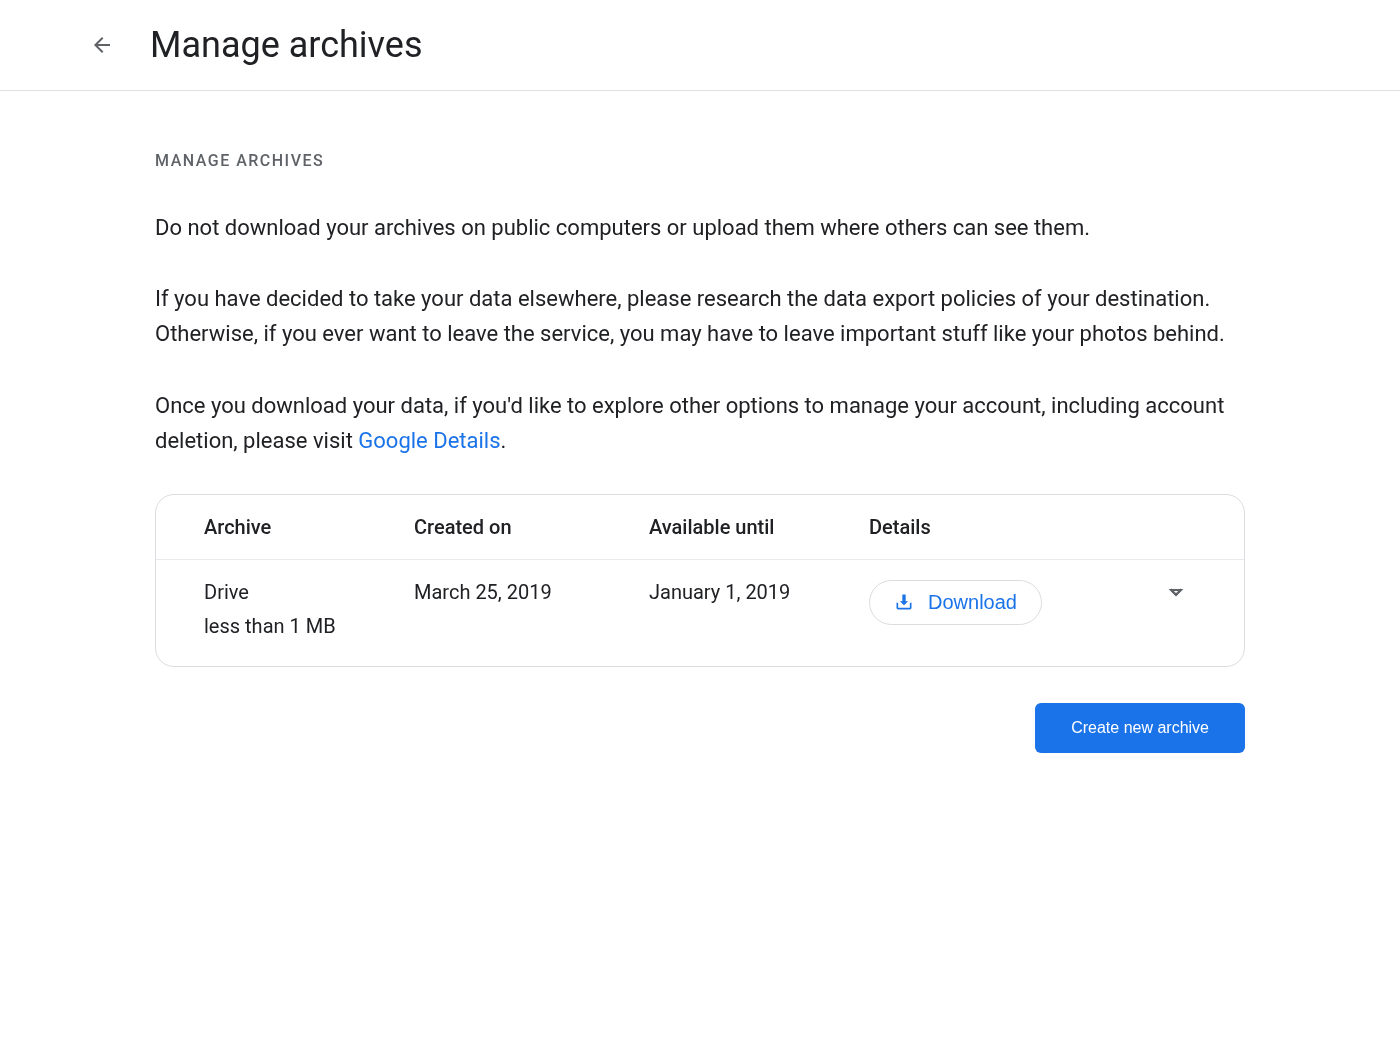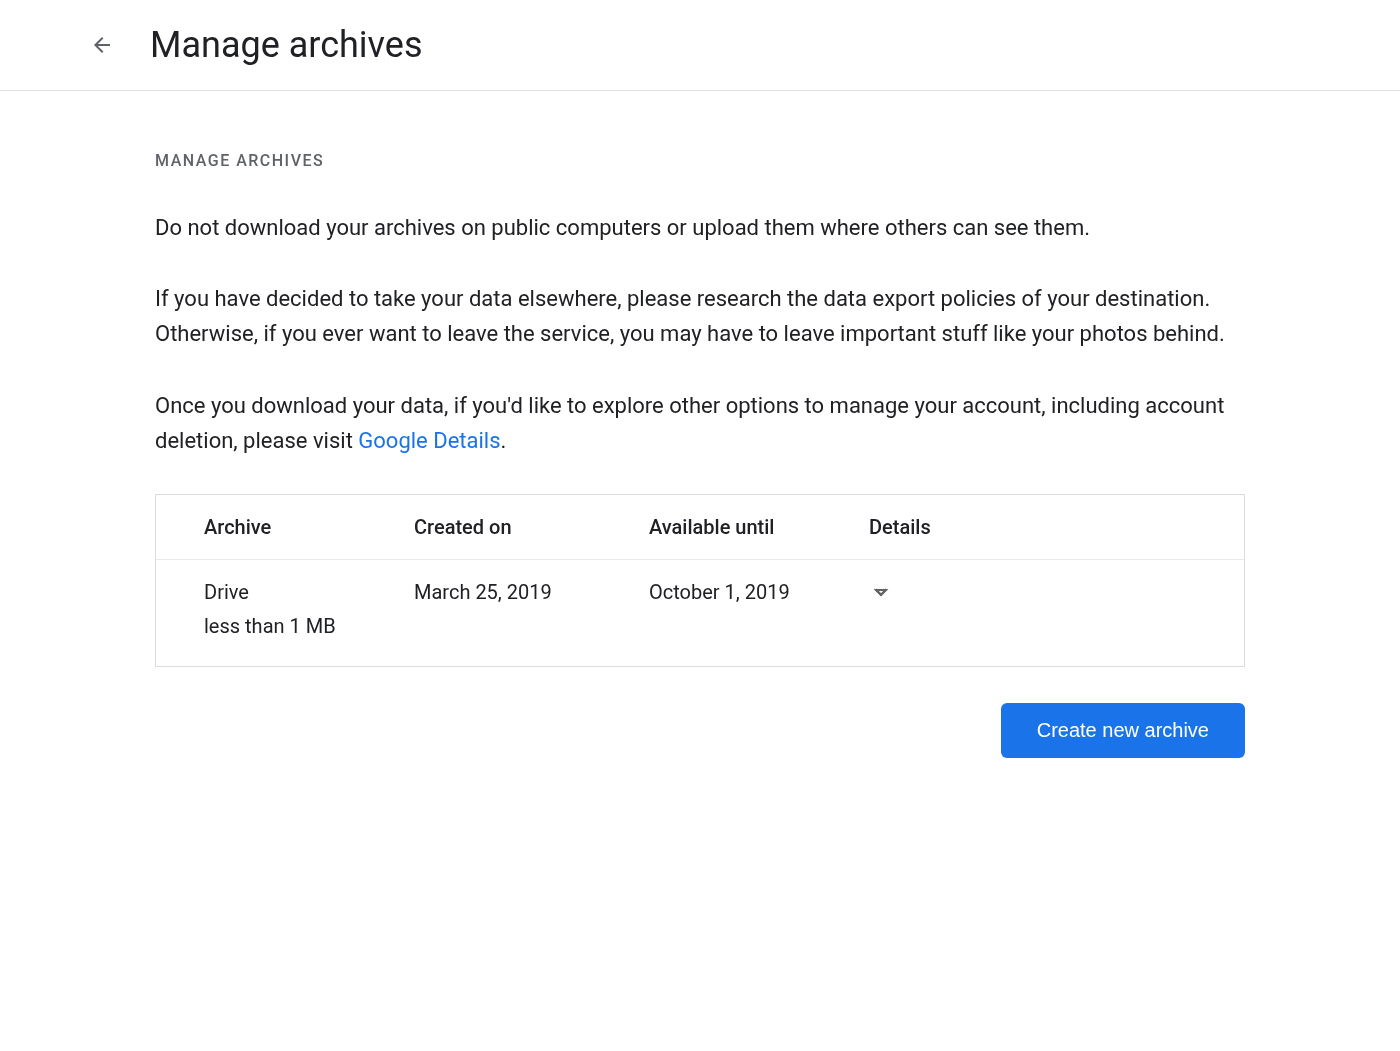--- a/index.html
+++ b/index.html
@@ -51,21 +51,21 @@
       line-height: 1.6;
       color: #202124;
       margin-bottom: 36px;
     }
     .description a {
       color: #1a73e8;
       text-decoration: none;
     }
     .archive-table {
       border: 1px solid #dadce0;
-      border-radius: 0;
+      border-radius: 19px;
       overflow: hidden;
       margin-top: 24px;
     }
     .table-header-row {
       display: flex;
       padding: 20px 48px;
       border-bottom: 1px solid #e8eaed;
       align-items: center;
     }
     .table-header-row .col {
@@ -136,21 +136,21 @@
       display: flex;
       justify-content: flex-end;
       margin-top: 36px;
     }
     .create-btn {
       background: #1a73e8;
       color: #fff;
       border: none;
       border-radius: 6px;
       padding: 16px 36px;
-      font-size: 20px;
+      font-size: 16px;
       font-weight: 500;
       cursor: pointer;
     }
   </style>
 </head>
 <body>
 
 <div class="header-bar">
   <div class="back-arrow">
     <svg width="24" height="24" viewBox="0 0 24 24" fill="none">
@@ -175,21 +175,32 @@
       <div class="col col-created">Created on</div>
       <div class="col col-available">Available until</div>
       <div class="col col-details">Details</div>
     </div>
     <div class="table-data-row">
       <div class="col col-archive">
         <div class="archive-name">Drive</div>
         <div class="archive-size">less than 1 MB</div>
       </div>
       <div class="col col-created">March 25, 2019</div>
-      <div class="col col-available">October 1, 2019</div>
+      <div class="col col-available">January 1, 2019</div>
+      <div class="col col-details">
+        <button class="download-btn">
+          <span class="download-icon">
+            <svg width="20" height="20" viewBox="0 0 24 24" fill="none">
+              <path d="M19 13v6H5v-6H3v6a2 2 0 0 0 2 2h14a2 2 0 0 0 2-2v-6h-2z" fill="#1a73e8"></path>
+              <path d="M12 16l5-5h-3V3h-4v8H7l5 5z" fill="#1a73e8"></path>
+            </svg>
+          </span>
+          <span>Download</span>
+        </button>
+      </div>
       <div class="col-chevron">
         <svg class="chevron-icon" width="24" height="24" viewBox="0 0 24 24">
           <path d="M7 10l5 5 5-5H7z" fill="none" stroke="#5f6368" stroke-width="2"></path>
           <path d="M7.41 8.59L12 13.17l4.59-4.58L18 10l-6 6-6-6 1.41-1.41z" fill="#5f6368"></path>
         </svg>
       </div>
     </div>
   </div>
 
   <div class="create-btn-row">

